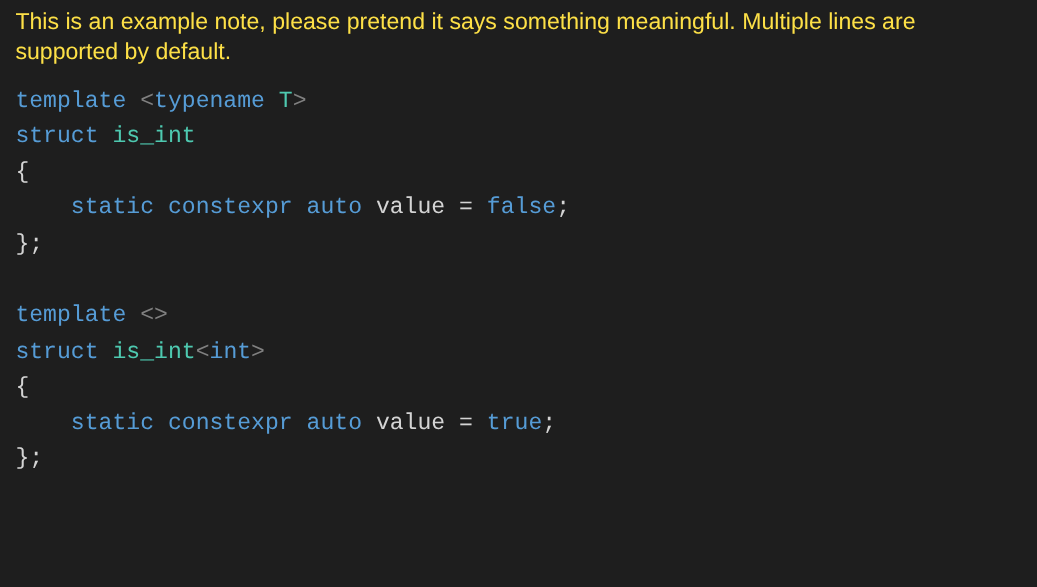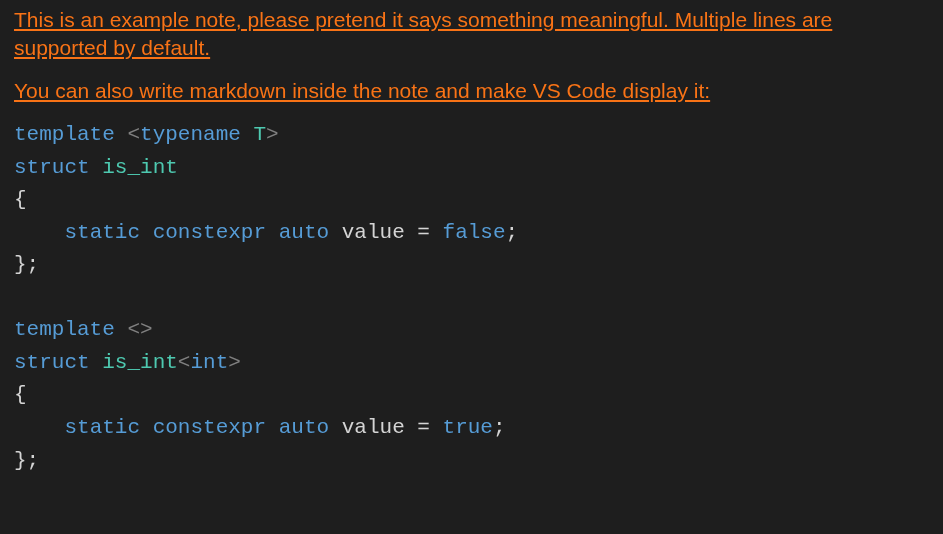--- a/index.html
+++ b/index.html
@@ -13,23 +13,22 @@
     font-size: 21px;
     line-height: 1.35;
     overflow: hidden;
   }
   .page {
     padding: 6px 14px 14px 14px;
     box-sizing: border-box;
   }
   p.note {
     margin: 0 0 14px 0;
-    color: #f97316;
+    color: #fde047;
     font-weight: 400;
-    text-decoration: underline;
   }
   pre.code {
     margin: 4px 0 0 0;
     font-family: Liberation Mono, monospace;
     font-size: 21px;
     line-height: 1.55;
     white-space: pre;
     color: #d4d4d4;
   }
   .tok-kw      { color: #569cd6; }   
@@ -37,21 +36,20 @@
   .tok-punct   { color: #d4d4d4; }
   .tok-angle   { color: #808080; }
   .tok-op      { color: #d4d4d4; }
 </style>
 </head>
 <body>
 
 <div class="page">
 
   <p class="note">This is an example note, please pretend it says something meaningful. Multiple lines are supported by default.</p>
-  <p class="note">You can also write markdown inside the note and make VS Code display it:</p>
 
   <pre class="code"><span class="tok-kw">template</span> <span class="tok-angle">&lt;</span><span class="tok-kw">typename</span> <span class="tok-type">T</span><span class="tok-angle">&gt;</span>
 <span class="tok-kw">struct</span> <span class="tok-type">is_int</span>
 <span class="tok-punct">{</span>
 <span>    </span><span class="tok-kw">static</span> <span class="tok-kw">constexpr</span> <span class="tok-kw">auto</span> <span class="tok-punct">value</span> <span class="tok-op">=</span> <span class="tok-kw">false</span><span class="tok-punct">;</span>
 <span class="tok-punct">};</span>
 
 <span class="tok-kw">template</span> <span class="tok-angle">&lt;&gt;</span>
 <span class="tok-kw">struct</span> <span class="tok-type">is_int</span><span class="tok-angle">&lt;</span><span class="tok-kw">int</span><span class="tok-angle">&gt;</span>
 <span class="tok-punct">{</span>

